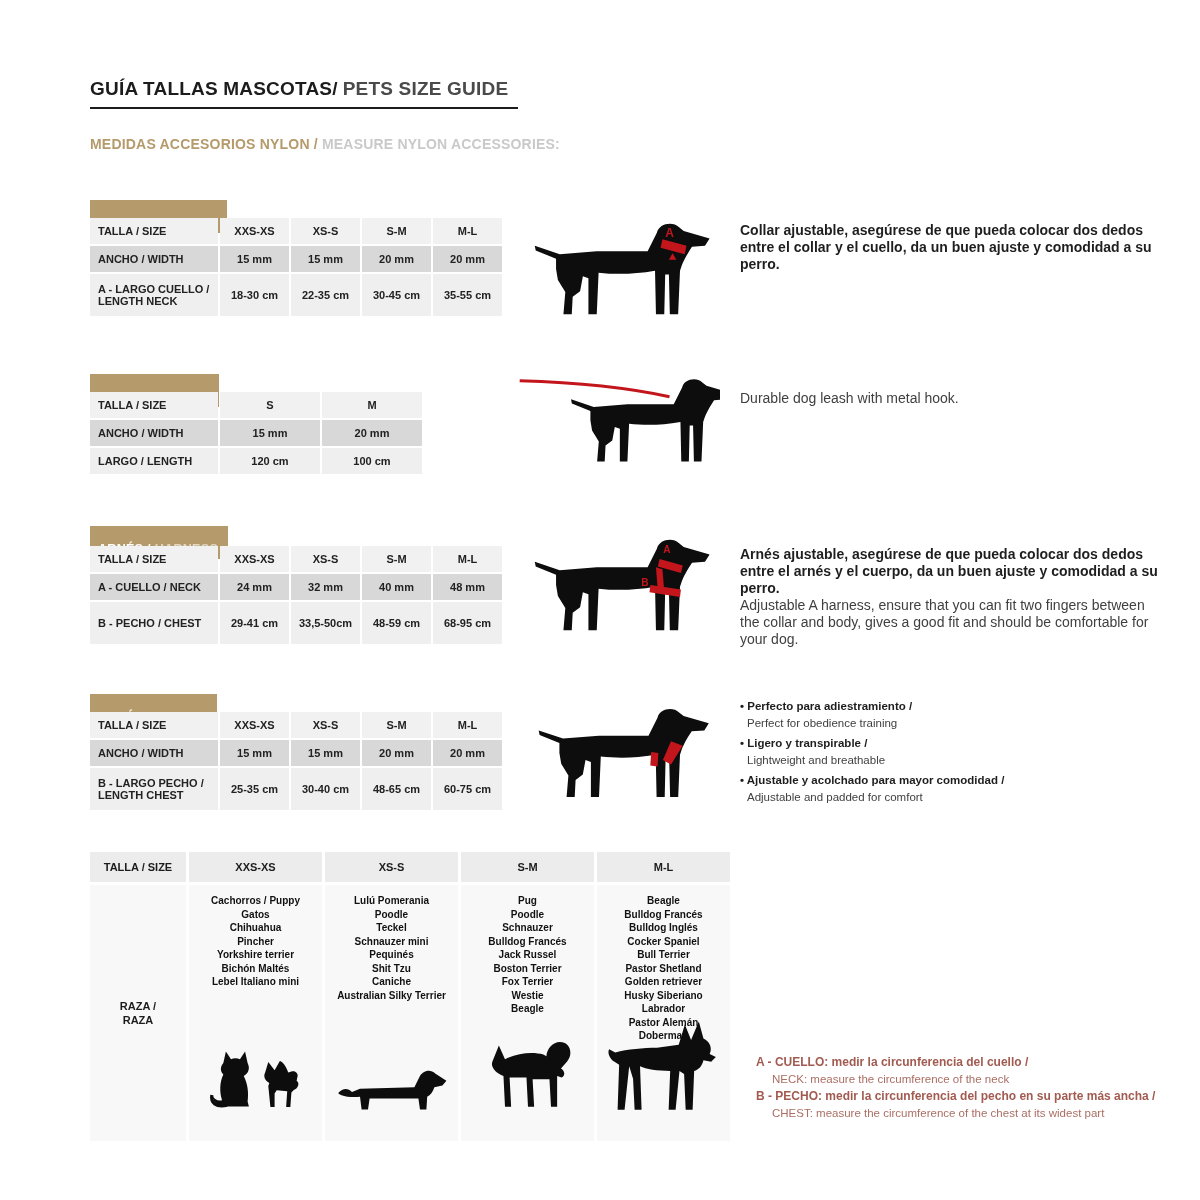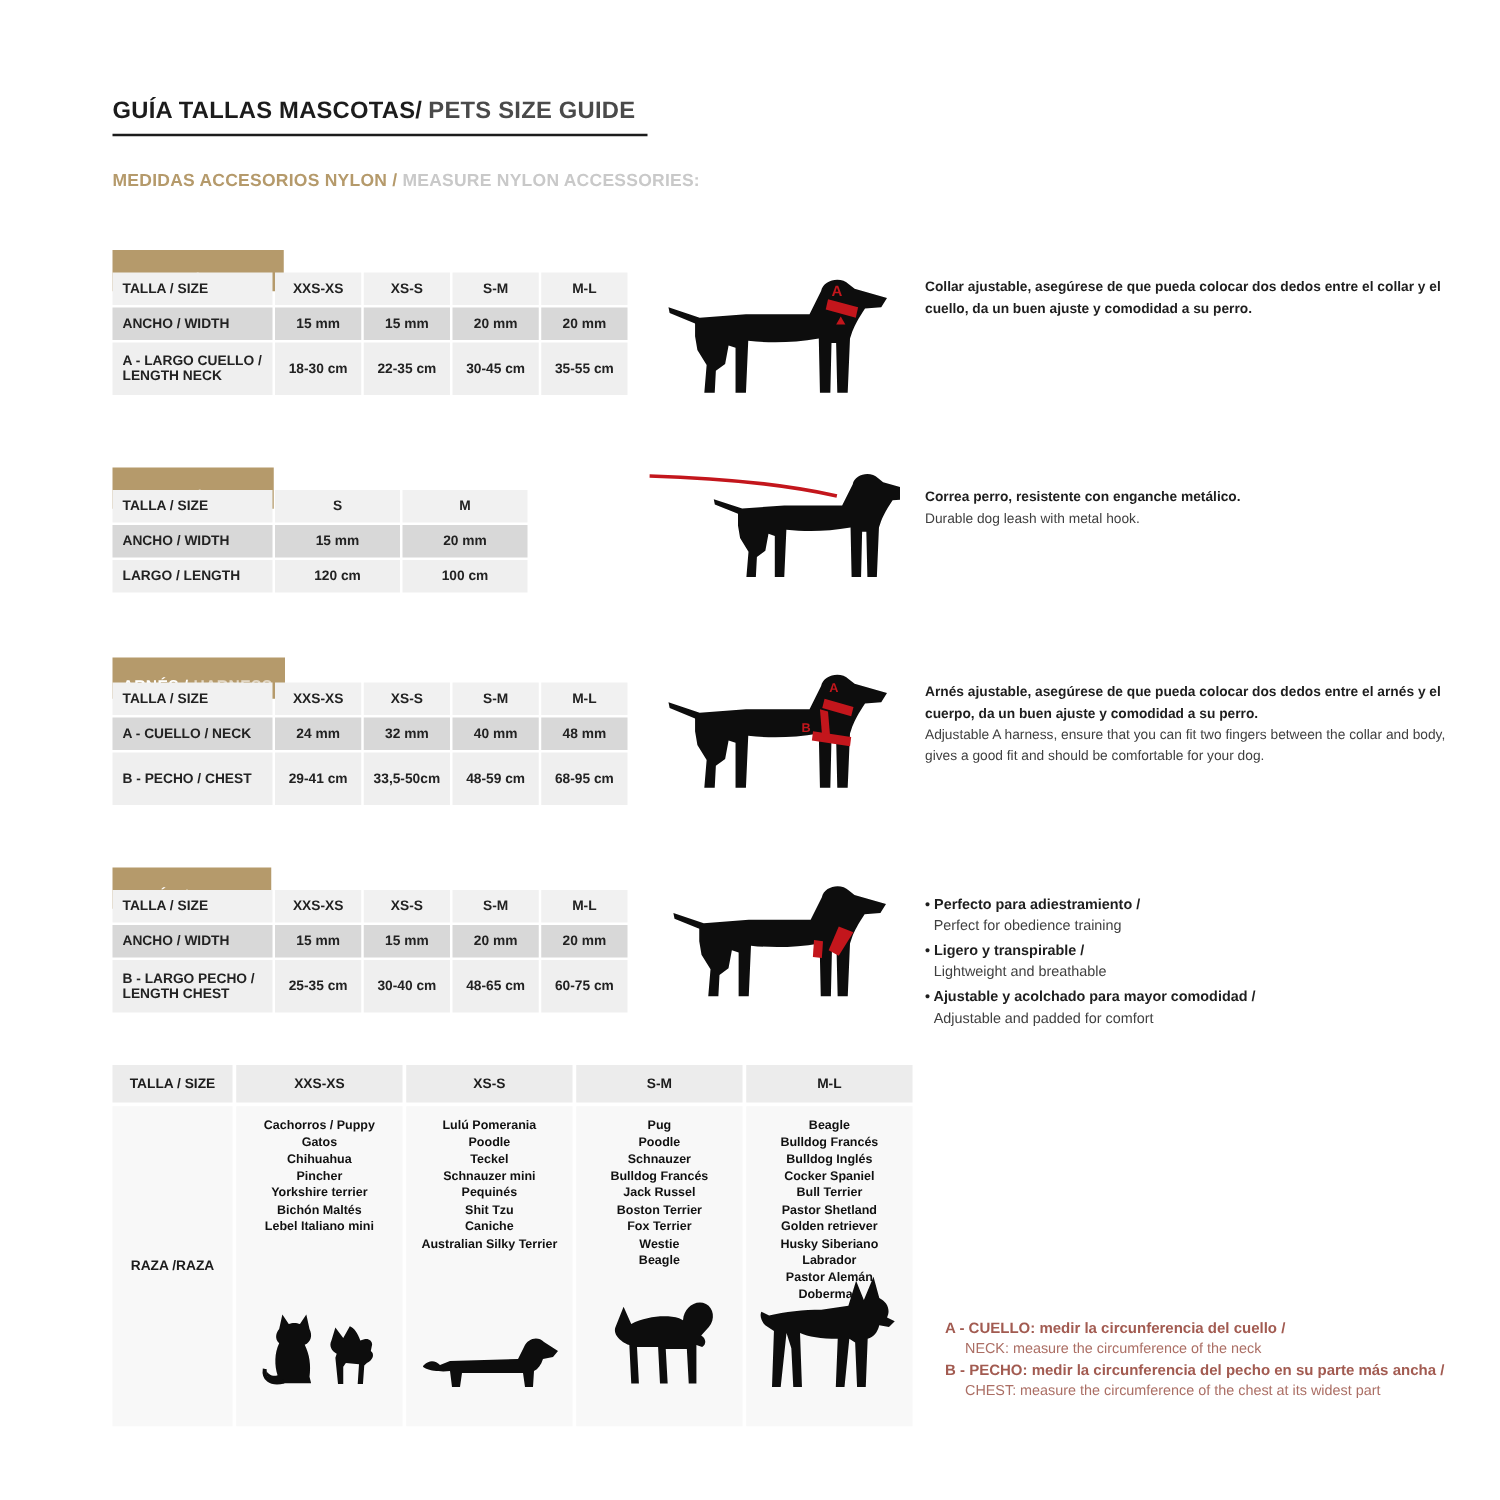--- a/index.html
+++ b/index.html
@@ -25,38 +25,38 @@
   table.sizes{border-collapse:separate;border-spacing:2px;font-size:11px;font-weight:700;color:#222;}
   table.sizes td{padding:0 2px;text-align:center;vertical-align:middle;line-height:12.5px;}
   table.sizes td.lbl{text-align:left;padding-left:8px;}
   tr.hd td{background:#f1f1f1;height:26px;}
   tr.mid td{background:#d8d8d8;height:26px;}
   tr.lo td{background:#efefef;height:26px;}
   tr.tall td{height:42px;}
   .w-lbl{width:128px;} .w-val{width:69px;} .w-val2{width:100px;}
 
   
-  .desc{width:428px;font-size:11px;line-height:17px;}
+  .desc{width:428px;font-size:14px;line-height:17px;}
   .desc .es{font-weight:700;color:#1e1e1e;}
   .desc .en{font-weight:400;color:#3f3f3f;}
 
   
   .bullets{width:430px;font-size:11.5px;line-height:17px;}
   .bullet .es{font-weight:700;color:#1e1e1e;}
   .bullet .es::before{content:"• ";}
   .bullet .en{font-weight:400;color:#3f3f3f;padding-left:7px;margin-bottom:3px;}
 
   
   .breeds{width:642px;}
   .breeds .hrow{display:flex;gap:3px;}
   .breeds .hcell{background:#ececec;height:30px;display:flex;align-items:center;justify-content:center;font-size:11px;font-weight:700;}
   .breeds .brow{display:flex;gap:3px;margin-top:3px;}
   .breeds .bcol{background:#f8f8f8;height:256px;position:relative;}
   .c0{width:96px;} .cN{width:133px;}
-  .breeds .raza{display:flex;flex-direction:row;align-items:center;justify-content:center;font-size:11px;font-weight:700;line-height:14px;height:100%;}
+  .breeds .raza{display:flex;flex-direction:column;align-items:center;justify-content:center;font-size:11px;font-weight:700;line-height:14px;height:100%;}
   .breedlist{padding-top:9px;text-align:center;font-size:10px;font-weight:700;line-height:13.5px;color:#111;}
   .sil{position:absolute;bottom:28px;left:0;right:0;display:flex;justify-content:center;align-items:flex-end;gap:8px;}
 
   
   .notes{width:436px;font-size:12px;line-height:17px;color:#a25b51;}
   .notes .es{font-weight:700;}
   .notes .en{font-weight:400;padding-left:16px;color:#ab6e64;font-size:11.5px;}
 
   svg{display:block;}
   .dogfill{fill:#0d0d0d;}
@@ -152,21 +152,20 @@
     </table>
 
   <div class="abs" style="left:518px;top:366px;">
     <svg width="202" height="107" viewBox="0 0 240 120">
       <path class="redstroke" stroke-width="3.5" d="M2,14 C70,16 130,22 180,33"></path>
       <use href="#dogbody" x="40"></use>
     </svg>
   </div>
 
   <div class="abs desc" style="left:740px;top:390px;">
-    <div class="es">Correa perro, resistente con enganche metálico.</div>
     <div class="en">Durable dog leash with metal hook.</div>
   </div>
 
   <div class="abs" style="left:90px;top:506px;">
     <span class="badge"><span>ARNÉS /</span><span class="lt">HARNESS</span></span>
   </div>
 
   <table class="sizes abs" style="left:88px;top:544px;">
     <tbody>
         <tr class="hd">
@@ -240,21 +239,21 @@
     </table>
 
   <div class="abs" style="left:536px;top:698px;">
     <svg width="180" height="108" viewBox="0 0 200 120">
       <use href="#dogbody"></use>
       <path class="red" d="M150,48 L163,53 L150,74 L141,69 Z"></path>
       <path class="red" d="M128,60 L136,61 L135,76 L127,75 Z"></path>
     </svg>
   </div>
 
-  <div class="abs bullets" style="left:740px;top:716px;">
+  <div class="abs bullets" style="left:740px;top:698px;">
     <div class="bullet">
       <div class="es">Perfecto para adiestramiento /</div>
       <div class="en">Perfect for obedience training</div>
     </div>
     <div class="bullet">
       <div class="es">Ligero y transpirable /</div>
       <div class="en">Lightweight and breathable</div>
     </div>
     <div class="bullet">
       <div class="es">Ajustable y acolchado para mayor comodidad /</div>

